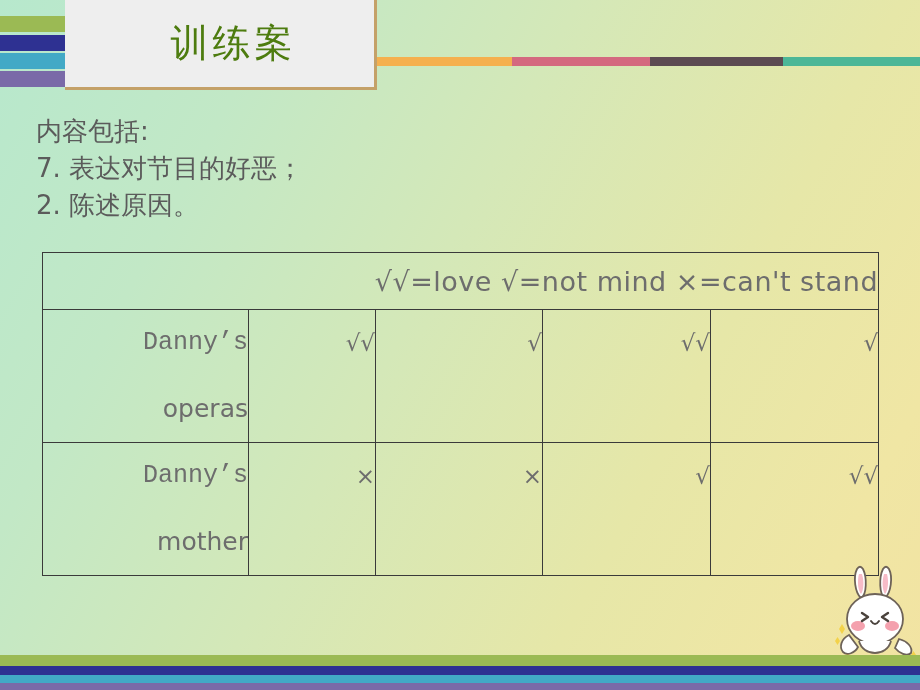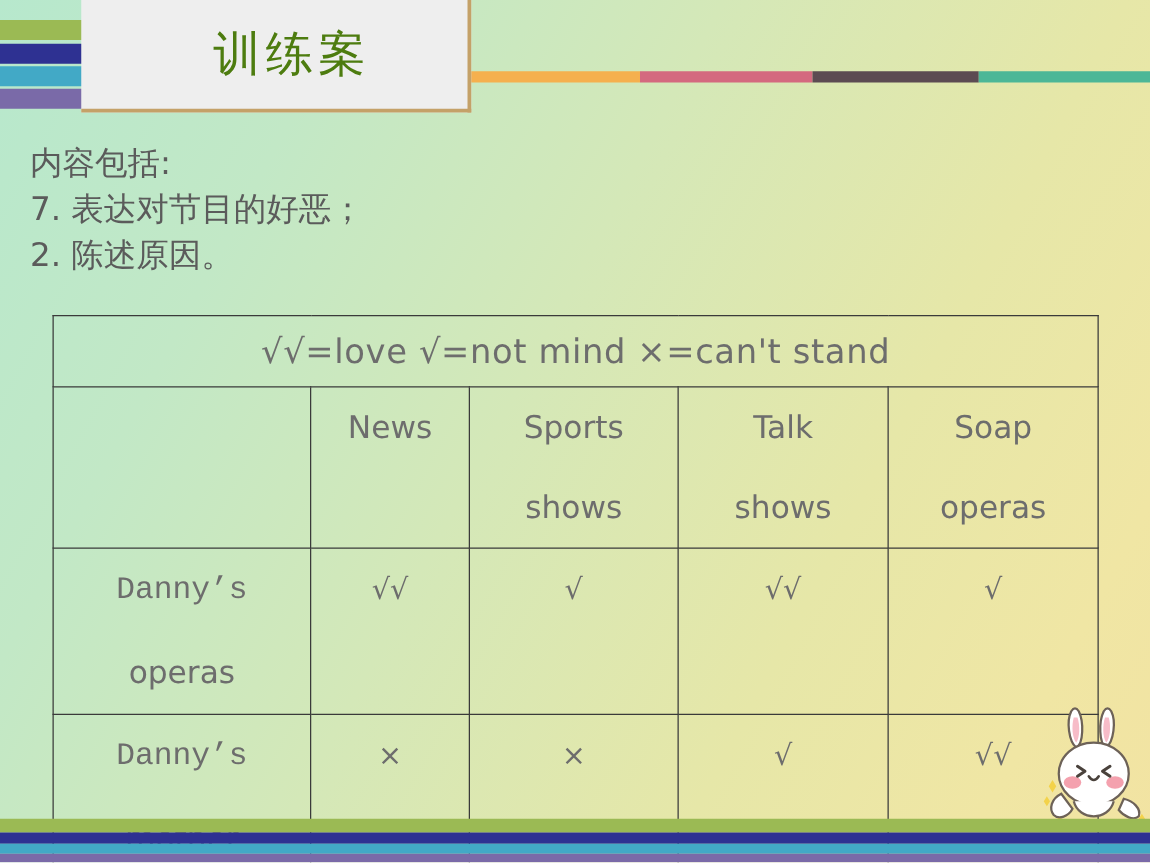--- a/index.html
+++ b/index.html
@@ -82,21 +82,21 @@
     letter-spacing: 4px;
     font-family: "DejaVu Sans", sans-serif;
     font-weight: 400;
     padding-left: 28px;
     padding-top: 4px;
   }
 
   
   #body-lines {
     position: absolute;
-    left: 24px;
+    left: 36px;
     top: 113px;
     color: #5b5b5b;
     font-size: 26px;
     line-height: 37px;
     font-family: "DejaVu Sans", sans-serif;
     white-space: nowrap;
   }
   #body-lines .ln { display: block; }
 
   
@@ -106,21 +106,21 @@
     top: 252px;
     width: 836px;
     border-collapse: collapse;
     table-layout: fixed;
     color: #6d6d6d;
     font-size: 25px;
     font-family: "DejaVu Sans", sans-serif;
   }
   #tv-table td, #tv-table th {
     border: 1.5px solid #3a3a3a;
-    text-align: center;
+    text-align: right;
     font-weight: normal;
     padding: 0;
     background: transparent;
   }
   .legend-cell {
     height: 56px;
     font-size: 27px;
     letter-spacing: .5px;
   }
   .col-head {
@@ -199,39 +199,20 @@
     <colgroup>
       <col class="c0">
         <col class="c1">
         <col class="c2">
         <col class="c3">
         <col class="c4">
     </colgroup>
     <tbody>
       <tr>
         <td class="legend-cell" colspan="5">√√=love   √=not mind   ×=can't stand</td>
-      </tr>
-      <tr>
-        <td class="col-head"></td>
-        <td class="col-head">
-          <span class="l1">News</span>
-          <span class="l2"></span>
-        </td>
-        <td class="col-head">
-          <span class="l1">Sports</span>
-          <span class="l2">shows</span>
-        </td>
-        <td class="col-head">
-          <span class="l1">Talk</span>
-          <span class="l2">shows</span>
-        </td>
-        <td class="col-head">
-          <span class="l1">Soap</span>
-          <span class="l2">operas</span>
-        </td>
       </tr>
       <tr class="data-row">
         <td class="row-label">
           <span class="l1">Danny’s</span>
           <span class="l2">operas</span>
         </td>
         <td class="mark">√√</td>
         <td class="mark">√</td>
         <td class="mark">√√</td>
         <td class="mark">√</td>

